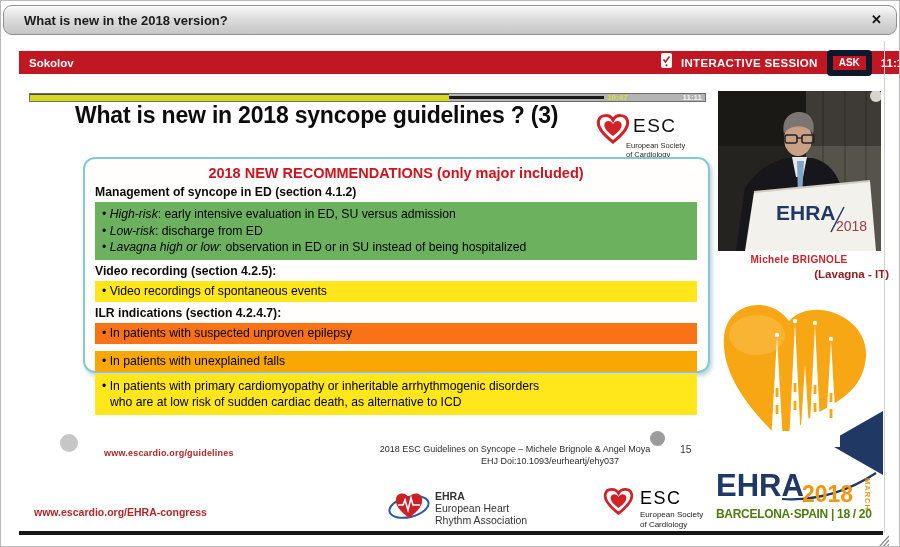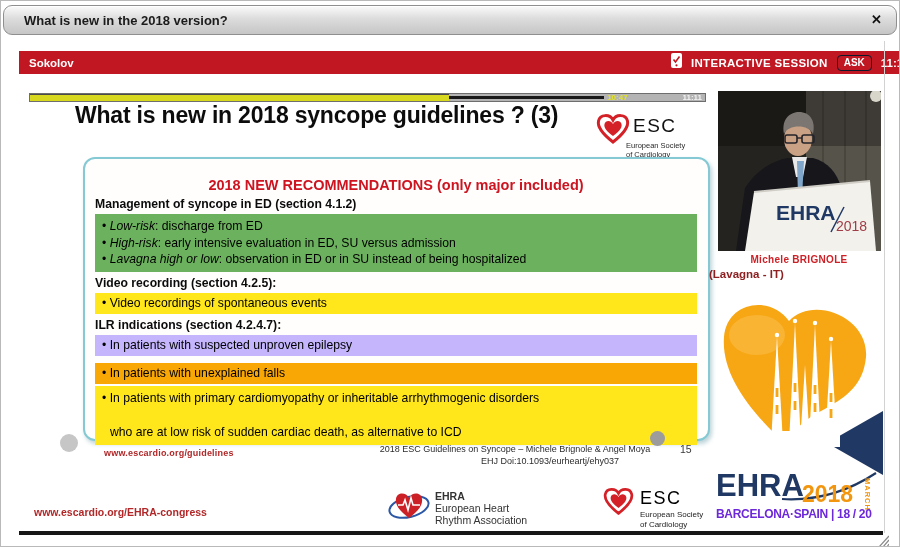--- a/index.html
+++ b/index.html
@@ -12,70 +12,70 @@
   #titlebar{left:2px;top:4px;width:894px;height:30px;border:1px solid #8f8f8f;border-radius:9px;
             background:linear-gradient(#fbfbfb,#dcdcdc 45%,#c6c6c6);box-shadow:inset 0 1px 0 #fff;}
   #title-text{left:20px;top:7px;font-size:13px;font-weight:bold;color:#1b1b1b;}
   #close-btn{right:12px;top:6px;font-size:13px;font-weight:bold;color:#111;padding:0 2px;cursor:default;}
 
   
   #redbar{left:18px;top:50px;width:900px;height:23px;background:#c01722;display:flex;align-items:center;color:#fff;}
   #presenter{margin-left:10px;font-size:11.5px;font-weight:bold;}
   #redbar .right{margin-left:auto;display:flex;align-items:center;gap:9px;margin-right:10px;}
   #session-label{font-size:11.5px;font-weight:bold;letter-spacing:.3px;}
-  #ask-btn{border:1px solid #0f172a;border-radius:4px;padding:0 6px;font-size:10px;font-weight:bold;line-height:14px;}
+  #ask-btn{border:6px solid #0f172a;border-radius:4px;padding:0 6px;font-size:10px;font-weight:bold;line-height:14px;}
   #clock{font-size:11.5px;font-weight:bold;}
 
   
   #progress{left:28px;top:92px;width:677px;height:9px;background:#b4b4b4;border:1px solid #6e6e6e;}
   #prog-played{left:0;top:0;height:100%;width:62%;background:#d8d81e;border-top:1px solid #4a4a4a;}
   #prog-buffer{left:62%;top:2px;height:3px;width:23%;background:#191919;}
   #prog-elapsed{left:85.5%;top:0;font-size:8px;line-height:7px;color:#e3e328;font-weight:bold;}
   #prog-duration{right:3px;top:0;font-size:8px;line-height:7px;color:#f2f2f2;font-weight:bold;}
 
   
   #slide-title{left:74px;top:101px;font-size:23px;font-weight:bold;color:#0c0c0c;letter-spacing:-.2px;}
   #esc-slide{left:594px;top:111px;width:112px;height:50px;}
   #esc-slide .esc-name{position:absolute;left:38px;top:3px;font-size:19px;color:#101010;letter-spacing:1.5px;}
   #esc-slide .esc-sub{position:absolute;left:31px;top:29px;font-size:7.5px;line-height:9px;color:#2a2a2a;}
 
-  #rec-box{left:82px;top:156px;width:627px;height:284px;border:2px solid #84c9d4;border-radius:12px;
-           background:#fffefd;box-shadow:2px 3px 4px rgba(110,160,170,.45);padding:16px 11px 0 10px;}
+  #rec-box{left:82px;top:156px;width:627px;height:216px;border:2px solid #84c9d4;border-radius:12px;
+           background:#fffefd;box-shadow:2px 3px 4px rgba(110,160,170,.45);padding:4px 11px 0 10px;}
   .box-header{text-align:center;font-size:14.5px;font-weight:bold;color:#cd1420;margin:2px 0 4px;}
   .sec-h{font-size:12.2px;font-weight:bold;color:#0b0b0b;margin:4px 0 3px;}
   .hl{font-size:12.2px;color:#000;padding:3px 7px;margin:2px 0;}
   .hl-green{background:#6cb25e;padding:4px 7px;line-height:16.5px;}
   .hl-yellow{background:#ffe71c;line-height:15px;}
-  .hl-gold{background:#c4b5fd;line-height:15px;}
+  .hl-gold{background:#f97316;line-height:15px;}
   .hl-orange{background:#f9a705;line-height:15px;margin-top:7px;}
   .hl-big{line-height:16.5px;padding:4px 7px;}
-  .hl-big .cont{padding-left:8px;margin-top:18px;}
+  .hl-big .cont{padding-left:8px;}
   .hl em{font-style:italic;}
 
   .dot{border-radius:50%;}
   #dot-l{left:59px;top:433px;width:18px;height:18px;background:#c6c6c6;}
   #dot-r{left:649px;top:430px;width:15px;height:15px;background:#9c9c9c;}
 
   #guidelines-link{left:103px;top:447px;font-size:9px;font-weight:bold;color:#b22728;letter-spacing:.2px;}
   #credits{left:368px;top:443px;width:292px;text-align:center;font-size:9px;color:#2c2c2c;line-height:11.5px;}
   #credits .c2{margin-left:70px;}
   #page-num{left:679px;top:442px;font-size:10.5px;color:#3a3a3a;}
 
   
   #video{left:717px;top:90px;width:163px;height:160px;background:#1d1c19;}
   #speaker-name{left:708px;top:253px;width:180px;text-align:center;font-size:10px;font-weight:bold;color:#ce2127;letter-spacing:.3px;}
-  #speaker-loc{left:708px;top:267px;width:180px;text-align:left;font-size:11.5px;font-weight:bold;color:#8e2022;}
+  #speaker-loc{left:708px;top:267px;width:180px;text-align:right;font-size:11.5px;font-weight:bold;color:#8e2022;}
 
   
   #bcn-art{left:710px;top:292px;width:172px;height:200px;}
   #bcn-brand{left:715px;top:468px;font-size:31px;font-weight:bold;color:#1f3864;line-height:34px;}
   #bcn-swoosh{left:779px;top:467px;width:100px;height:36px;}
   #bcn-year{left:801px;top:480px;font-size:23px;font-weight:600;color:#f2960f;line-height:26px;}
   #bcn-month{left:862px;top:477px;writing-mode:vertical-rl;font-size:7.5px;font-weight:bold;color:#f2960f;letter-spacing:1px;}
-  #bcn-city-line{left:715px;top:506px;font-size:12px;font-weight:bold;color:#6d28d9;letter-spacing:-.3px;display:flex;gap:3px;}
+  #bcn-city-line{left:715px;top:506px;font-size:12px;font-weight:bold;color:#4d7c0f;letter-spacing:-.3px;display:flex;gap:3px;}
 
   
   #footer-link{left:33px;top:505px;font-size:10.5px;font-weight:bold;color:#b22728;}
   #ehra-footer{left:386px;top:487px;width:180px;height:42px;}
   #ehra-footer .txt{position:absolute;left:48px;top:2px;font-size:10.5px;line-height:12px;color:#333;}
   #ehra-footer .txt .b{font-weight:bold;}
   #esc-footer{left:601px;top:485px;width:120px;height:46px;}
   #esc-footer .esc-name{position:absolute;left:38px;top:2px;font-size:18px;color:#000;letter-spacing:1.5px;}
   #esc-footer .esc-sub{position:absolute;left:38px;top:24px;font-size:8px;line-height:9.5px;color:#222;}
 
@@ -131,22 +131,22 @@
       <span>European Society</span><br>
       <span>of Cardiology</span>
     </span>
   </div>
 
   <div class="abs" id="rec-box">
     <div class="box-header">2018 NEW RECOMMENDATIONS (only major included)</div>
 
     <div class="sec-h">Management of syncope in ED (section 4.1.2)</div>
     <div class="hl hl-green">
+      <div><span>• </span><em>High-risk</em><span>: early intensive evaluation in ED, SU versus admission</span></div>
       <div><span>• </span><em>Low-risk</em><span>: discharge from ED</span></div>
-      <div><span>• </span><em>High-risk</em><span>: early intensive evaluation in ED, SU versus admission</span></div>
       <div><span>• </span><em>Lavagna high or low</em><span>: observation in ED or in SU instead of being hospitalized</span></div>
     </div>
 
     <div class="sec-h">Video recording (section 4.2.5):</div>
     <div class="hl hl-yellow">• Video recordings of spontaneous events</div>
 
     <div class="sec-h">ILR indications (section 4.2.4.7):</div>
     <div class="hl hl-gold">• In patients with suspected unproven epilepsy</div>
     <div class="hl hl-orange">• In patients with unexplained falls</div>
 

